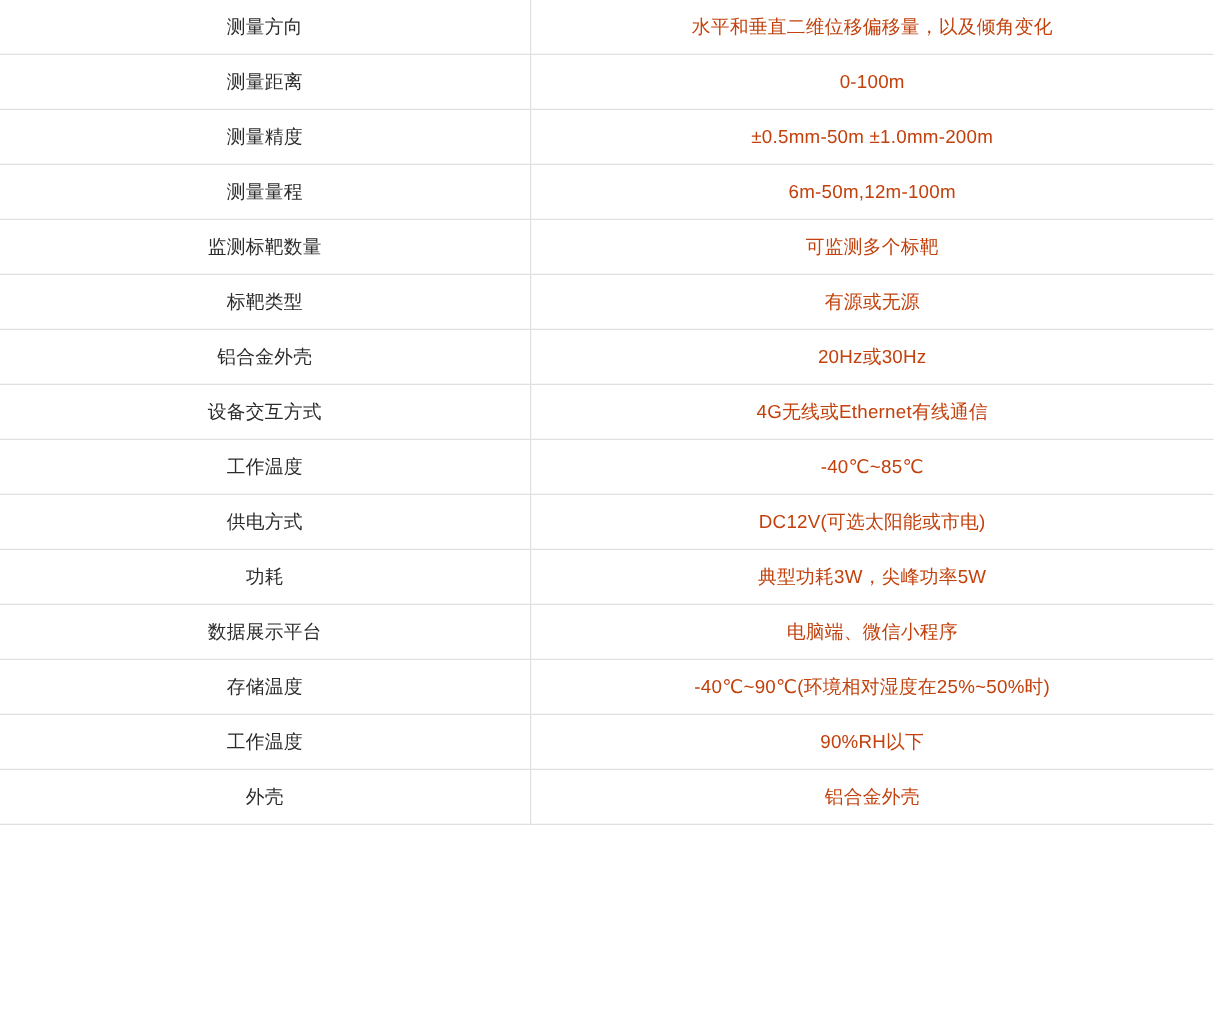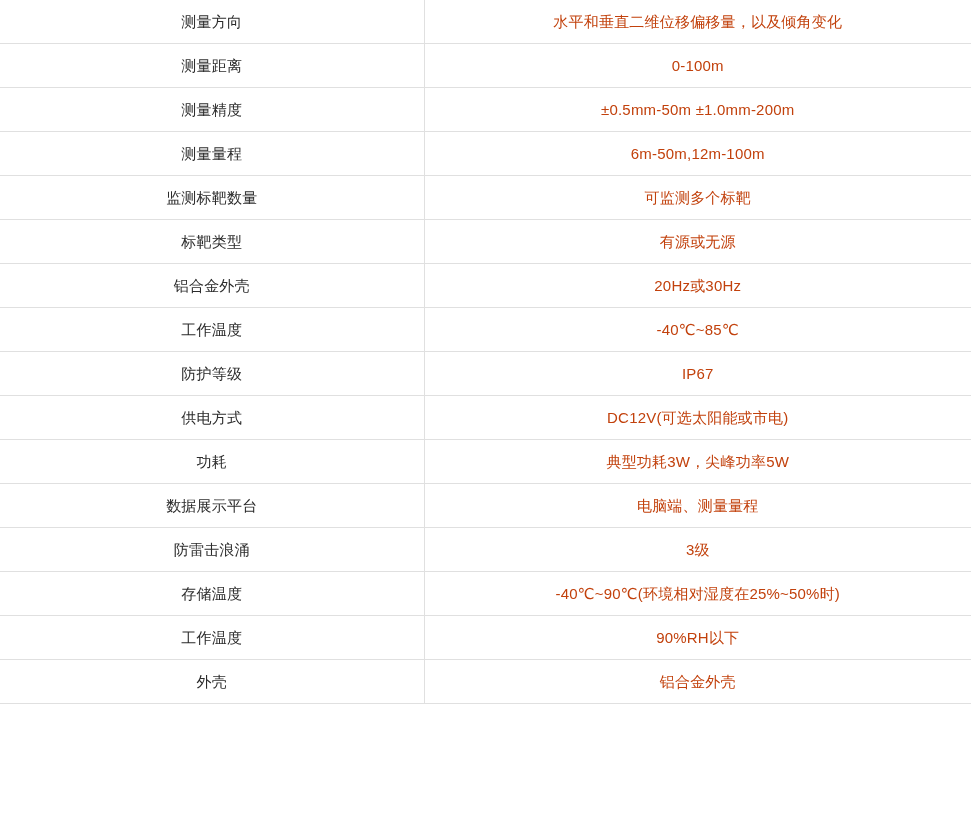--- a/index.html
+++ b/index.html
@@ -70,42 +70,38 @@
     </tr>
     <tr>
       <td class="cell-label">标靶类型</td>
       <td class="cell-value">有源或无源</td>
     </tr>
     <tr>
       <td class="cell-label">铝合金外壳</td>
       <td class="cell-value">20Hz或30Hz</td>
     </tr>
     <tr>
+      <td class="cell-label">设备交互方式</td>
+      <td class="cell-value">4G无线或Ethernet有线通信</td>
+    </tr>
+    <tr>
       <td class="cell-label">工作温度</td>
       <td class="cell-value">-40℃~85℃</td>
-    </tr>
-    <tr>
-      <td class="cell-label">防护等级</td>
-      <td class="cell-value">IP67</td>
     </tr>
     <tr>
       <td class="cell-label">供电方式</td>
       <td class="cell-value">DC12V(可选太阳能或市电)</td>
     </tr>
     <tr>
       <td class="cell-label">功耗</td>
       <td class="cell-value">典型功耗3W，尖峰功率5W</td>
     </tr>
     <tr>
       <td class="cell-label">数据展示平台</td>
-      <td class="cell-value">电脑端、测量量程</td>
-    </tr>
-    <tr>
-      <td class="cell-label">防雷击浪涌</td>
-      <td class="cell-value">3级</td>
+      <td class="cell-value">电脑端、微信小程序</td>
     </tr>
     <tr>
       <td class="cell-label">存储温度</td>
       <td class="cell-value">-40℃~90℃(环境相对湿度在25%~50%时)</td>
     </tr>
     <tr>
       <td class="cell-label">工作温度</td>
       <td class="cell-value">90%RH以下</td>
     </tr>
     <tr>

